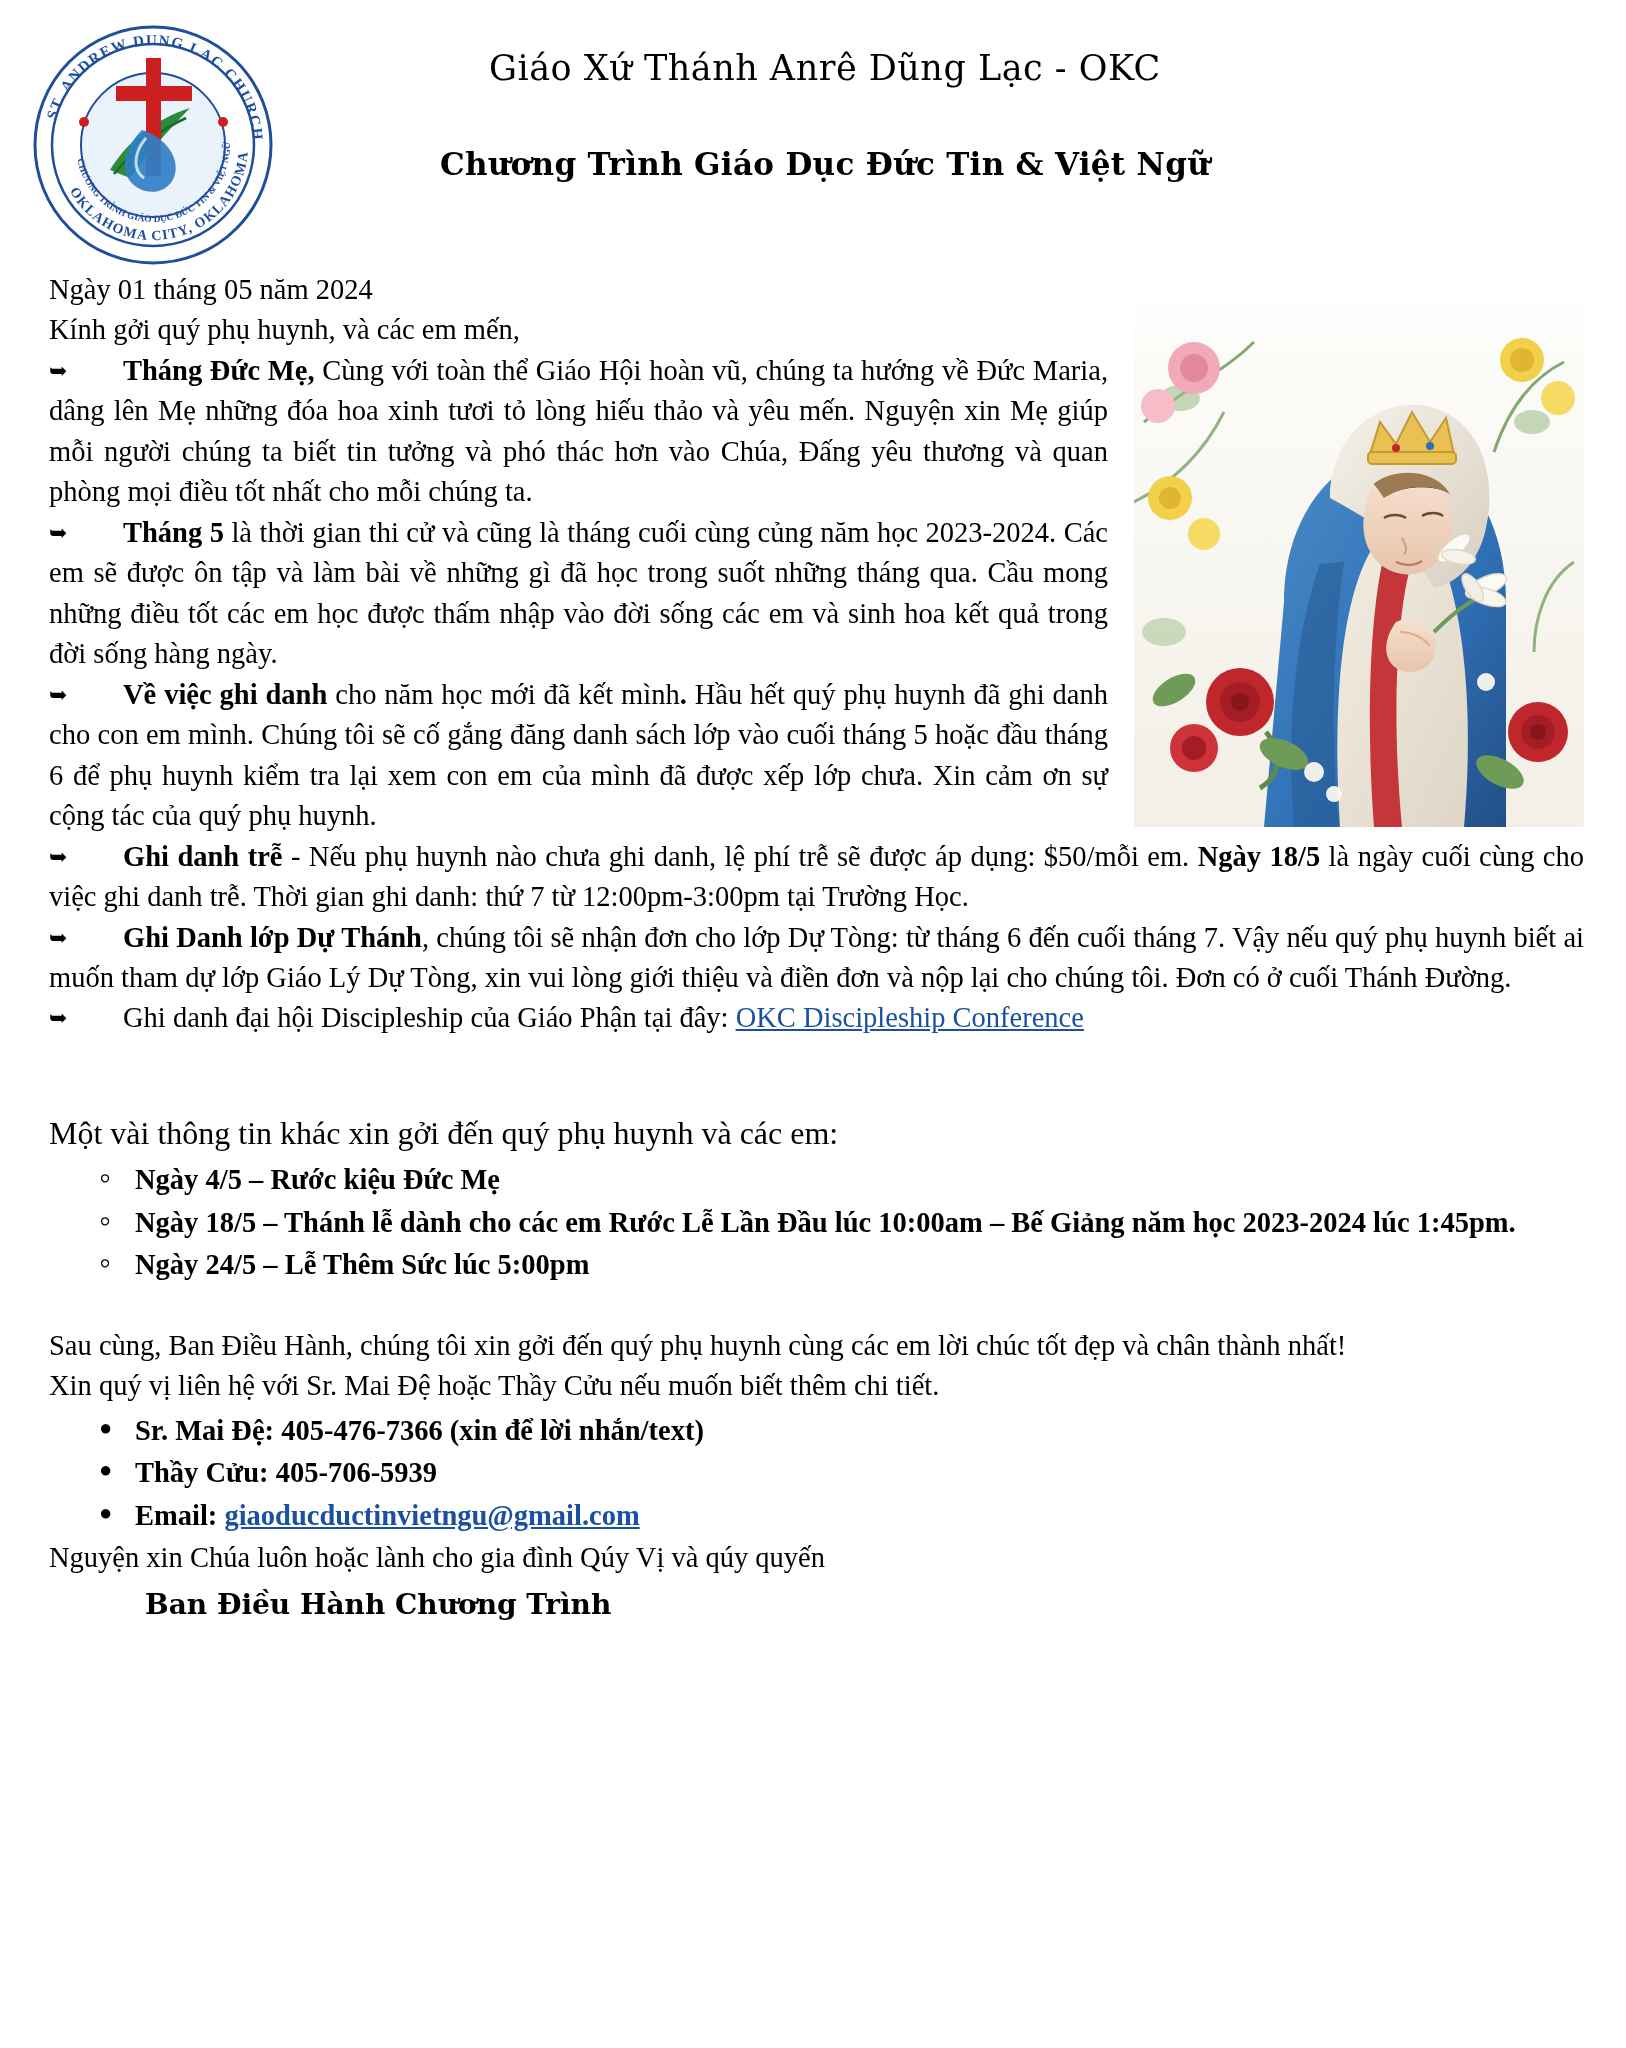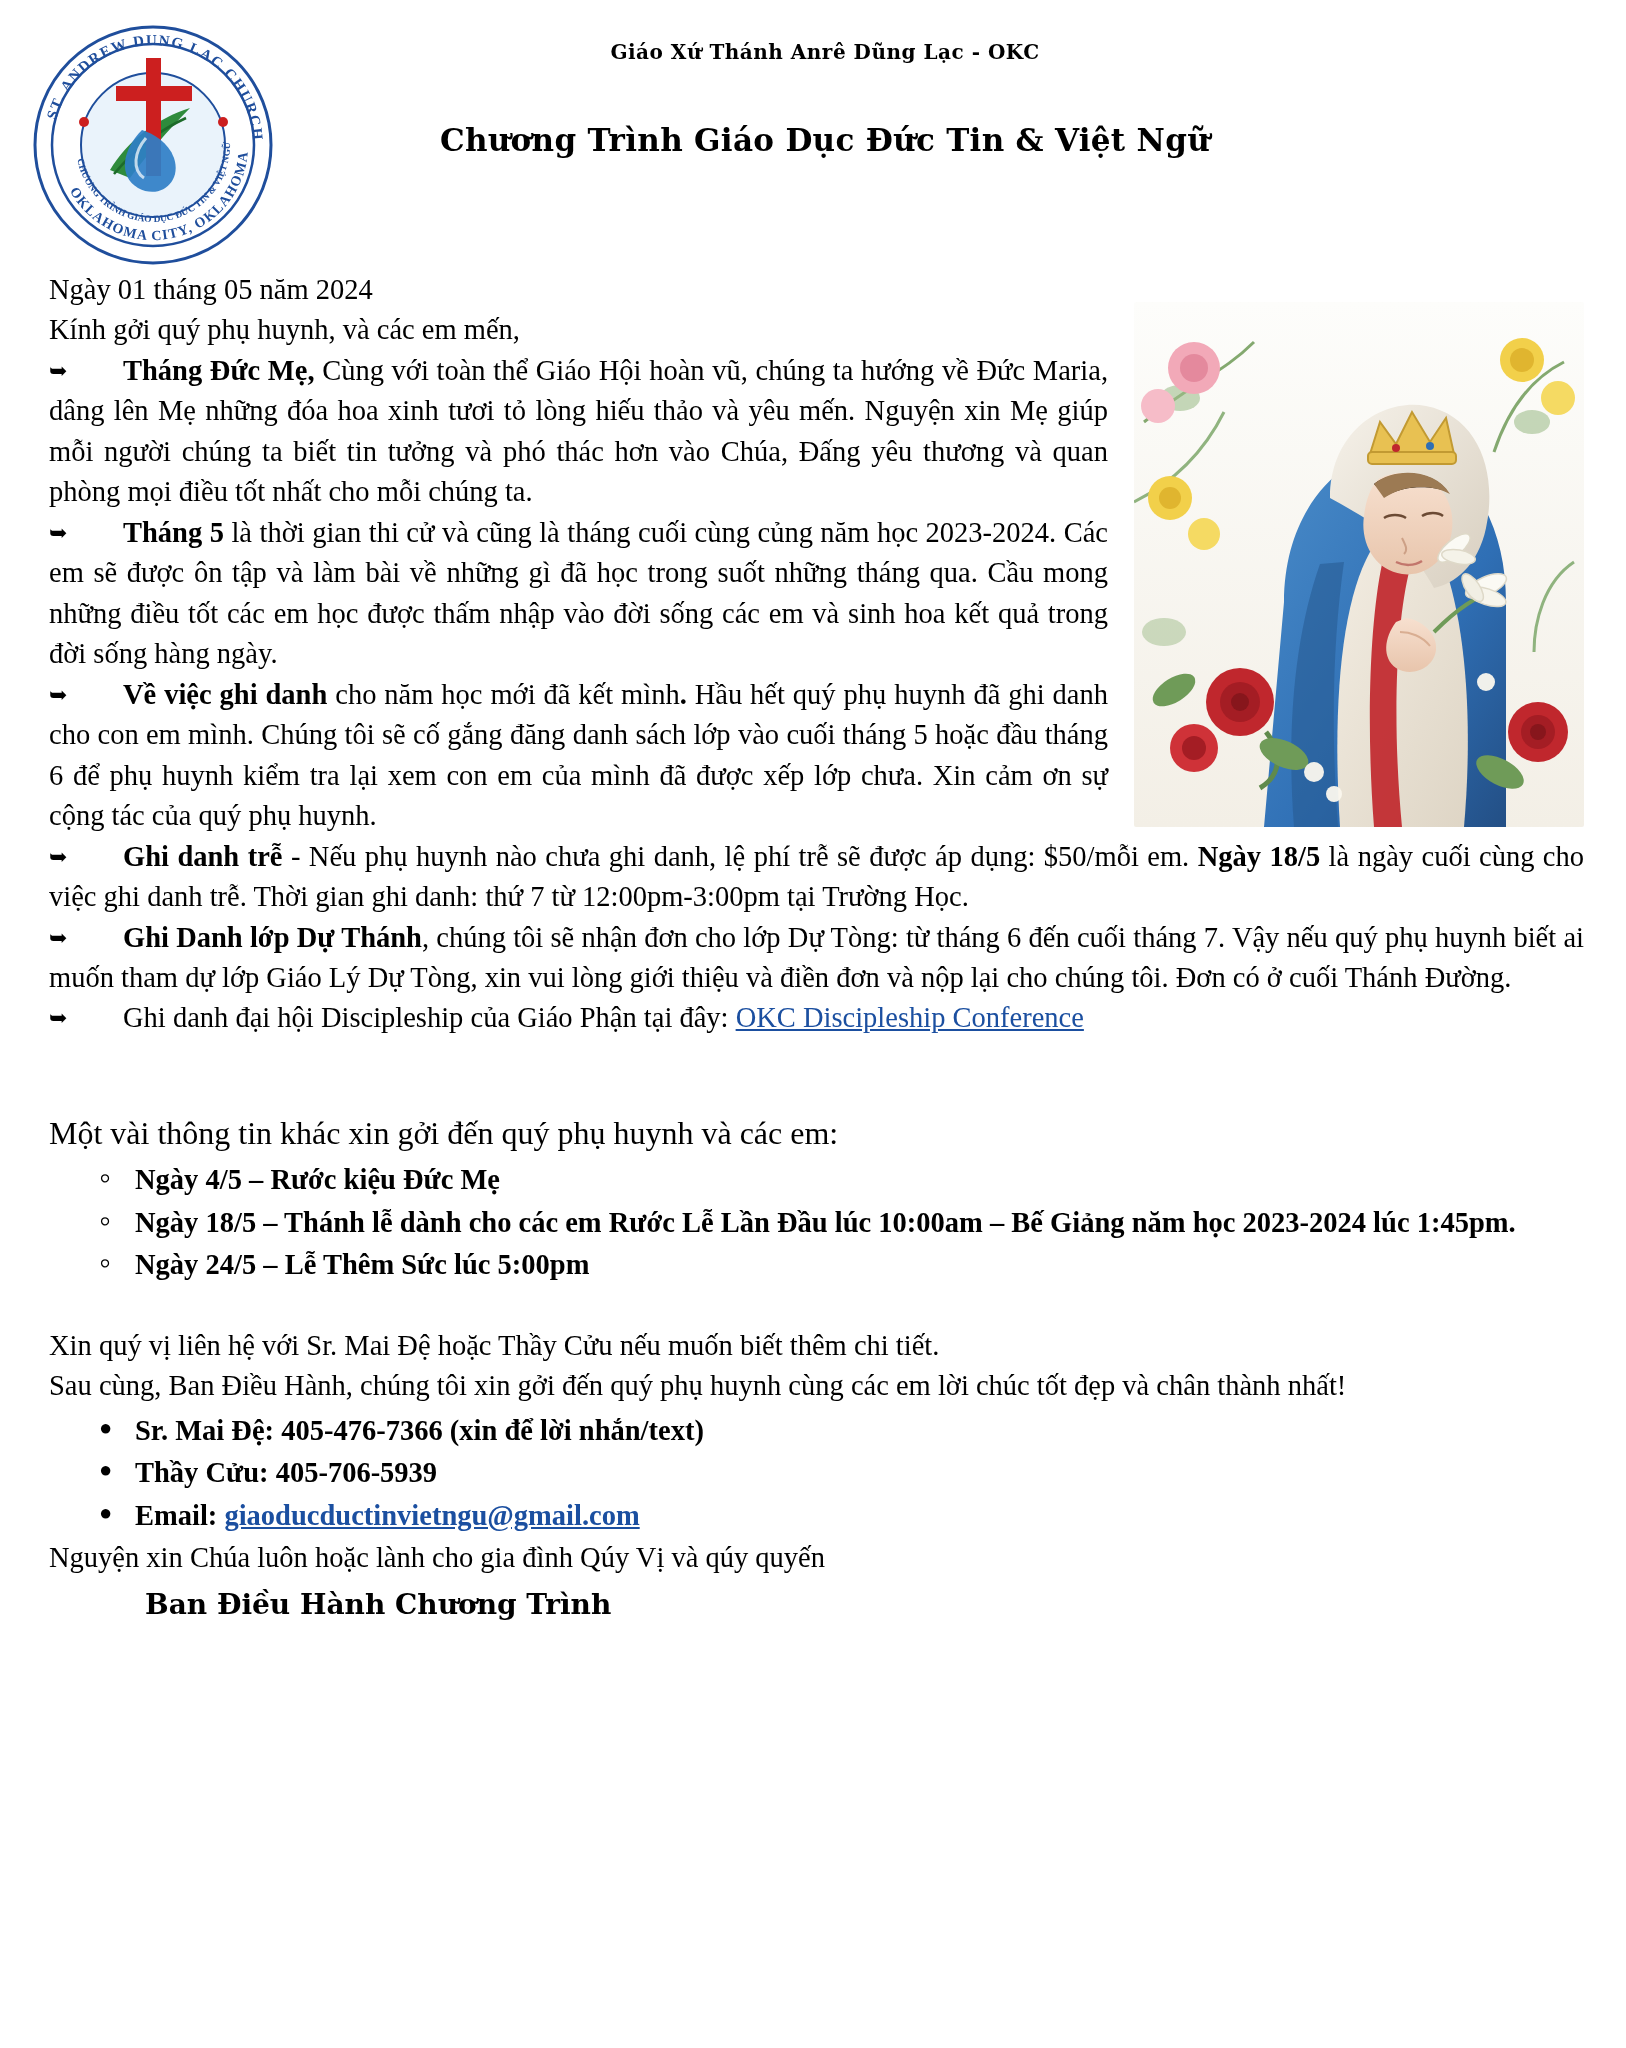--- a/index.html
+++ b/index.html
@@ -39,23 +39,24 @@
 
   .header-titles {
     position: absolute;
     left: 300px;
     top: 40px;
     width: 1050px;
     text-align: center;
   }
   .header-line1 {
     font-family: "DejaVu Serif", serif;
-    font-weight: bold;
-    font-size: 20px;
+    font-weight: normal;
+    font-size: 35px;
     letter-spacing: 0.5px;
+    margin-top: 8px;
   }
   .header-line2 {
     font-family: "DejaVu Serif", serif;
     font-weight: bold;
     font-size: 31px;
     margin-top: 58px;
     letter-spacing: 0.3px;
   }
 
   
@@ -352,22 +353,22 @@
     <p class="section-title">Một vài thông tin khác xin gởi đến quý phụ huynh và các em:</p>
 
     <ul class="dot-list hollow">
       <li>Ngày 4/5 – Rước kiệu Đức Mẹ</li>
       <li>Ngày 18/5 – Thánh lễ dành cho các em Rước Lễ Lần Đầu lúc 10:00am – Bế Giảng năm học 2023-2024 lúc 1:45pm.</li>
       <li>Ngày 24/5 – Lễ Thêm Sức lúc 5:00pm</li>
     </ul>
 
     <div class="spacer-lg"></div>
 
+    <p class="para closing-para">Sau cùng, Ban Điều Hành, chúng tôi xin gởi đến quý phụ huynh cùng các em lời chúc tốt đẹp và chân thành nhất!</p>
     <p class="para">Xin quý vị liên hệ với Sr. Mai Đệ hoặc Thầy Cửu nếu muốn biết thêm chi tiết.</p>
-    <p class="para closing-para">Sau cùng, Ban Điều Hành, chúng tôi xin gởi đến quý phụ huynh cùng các em lời chúc tốt đẹp và chân thành nhất!</p>
 
     <ul class="dot-list solid">
       <li>Sr. Mai Đệ: 405-476-7366 (xin để lời nhắn/text)</li>
       <li>Thầy Cửu: 405-706-5939</li>
       <li><span>Email: </span><a class="email-link" href="#">giaoducductinvietngu@gmail.com</a></li>
     </ul>
 
     <p class="para">Nguyện xin Chúa luôn hoặc lành cho gia đình Qúy Vị và qúy quyến</p>
     <p class="signature">Ban Điều Hành Chương Trình</p>
 

